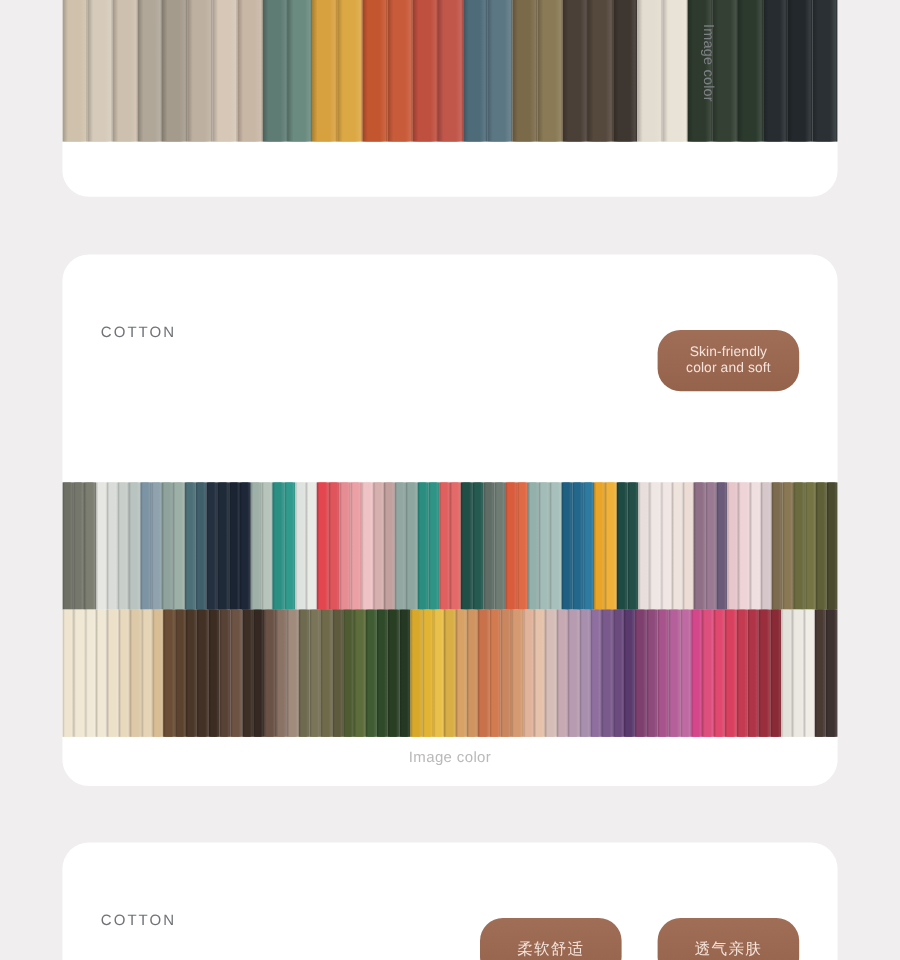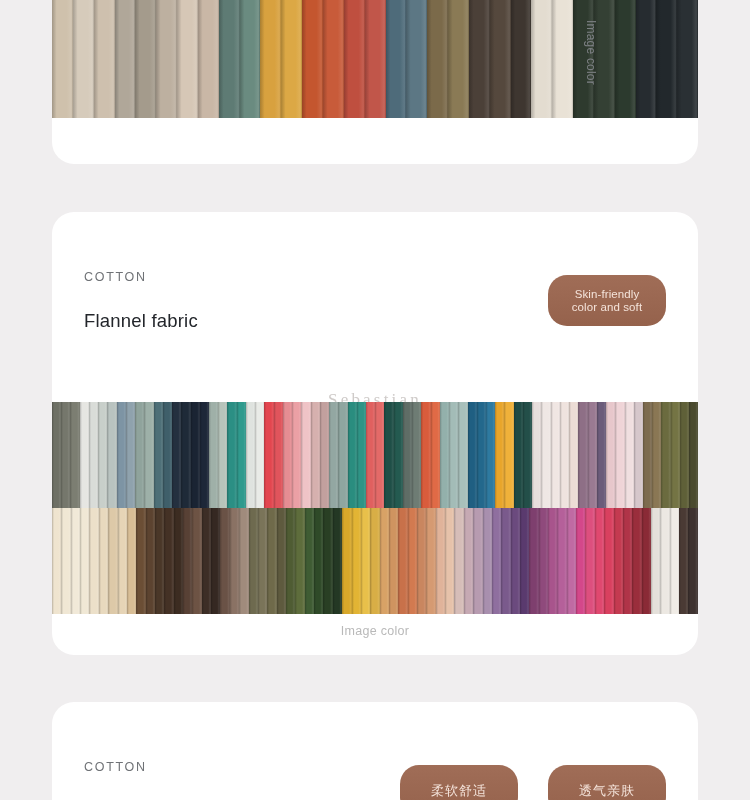--- a/index.html
+++ b/index.html
@@ -178,33 +178,31 @@
         <div class="strip" style="background: linear-gradient(90deg, rgba(0, 0, 0, 0.22) 0%, rgb(34, 40, 44) 22%, rgb(34, 40, 44) 70%, rgba(255, 255, 255, 0.1) 92%, rgba(0, 0, 0, 0.18) 100%), rgb(34, 40, 44);"></div>
         <div class="strip" style="background: linear-gradient(90deg, rgba(0, 0, 0, 0.22) 0%, rgb(42, 48, 52) 22%, rgb(42, 48, 52) 70%, rgba(255, 255, 255, 0.1) 92%, rgba(0, 0, 0, 0.18) 100%), rgb(42, 48, 52);"></div>
       </div>
     <div class="caption-rot" id="cap-rot" style="left:546px; top:118px;">Image color</div>
   </div>
 
   <div class="card card-middle">
 
     <div class="card-head">
       <p class="eyebrow">COTTON</p>
-      <h2 class="title">Flannel fabric</h2>
 
       <div class="tags">
         <div class="tag">
           <div>
             <span>Skin-friendly</span>
             <span>color and soft</span>
           </div>
         </div>
       </div>
     </div>
 
-    <div class="watermark-serif" style="top:178px;">Sebastian</div>
 
     <div class="img-mid-wrap">
       <div class="img-mid-row" id="mid-row-top">
           <div class="strip" style="background: linear-gradient(90deg, rgba(0, 0, 0, 0.22) 0%, rgb(110, 112, 101) 22%, rgb(110, 112, 101) 70%, rgba(255, 255, 255, 0.1) 92%, rgba(0, 0, 0, 0.18) 100%), rgb(110, 112, 101);"></div>
           <div class="strip" style="background: linear-gradient(90deg, rgba(0, 0, 0, 0.22) 0%, rgb(117, 119, 108) 22%, rgb(117, 119, 108) 70%, rgba(255, 255, 255, 0.1) 92%, rgba(0, 0, 0, 0.18) 100%), rgb(117, 119, 108);"></div>
           <div class="strip" style="background: linear-gradient(90deg, rgba(0, 0, 0, 0.22) 0%, rgb(124, 126, 114) 22%, rgb(124, 126, 114) 70%, rgba(255, 255, 255, 0.1) 92%, rgba(0, 0, 0, 0.18) 100%), rgb(124, 126, 114);"></div>
           <div class="strip" style="background: linear-gradient(90deg, rgba(0, 0, 0, 0.22) 0%, rgb(230, 230, 226) 22%, rgb(230, 230, 226) 70%, rgba(255, 255, 255, 0.1) 92%, rgba(0, 0, 0, 0.18) 100%), rgb(230, 230, 226);"></div>
           <div class="strip" style="background: linear-gradient(90deg, rgba(0, 0, 0, 0.22) 0%, rgb(217, 220, 216) 22%, rgb(217, 220, 216) 70%, rgba(255, 255, 255, 0.1) 92%, rgba(0, 0, 0, 0.18) 100%), rgb(217, 220, 216);"></div>
           <div class="strip" style="background: linear-gradient(90deg, rgba(0, 0, 0, 0.22) 0%, rgb(200, 207, 202) 22%, rgb(200, 207, 202) 70%, rgba(255, 255, 255, 0.1) 92%, rgba(0, 0, 0, 0.18) 100%), rgb(200, 207, 202);"></div>
           <div class="strip" style="background: linear-gradient(90deg, rgba(0, 0, 0, 0.22) 0%, rgb(185, 195, 192) 22%, rgb(185, 195, 192) 70%, rgba(255, 255, 255, 0.1) 92%, rgba(0, 0, 0, 0.18) 100%), rgb(185, 195, 192);"></div>

